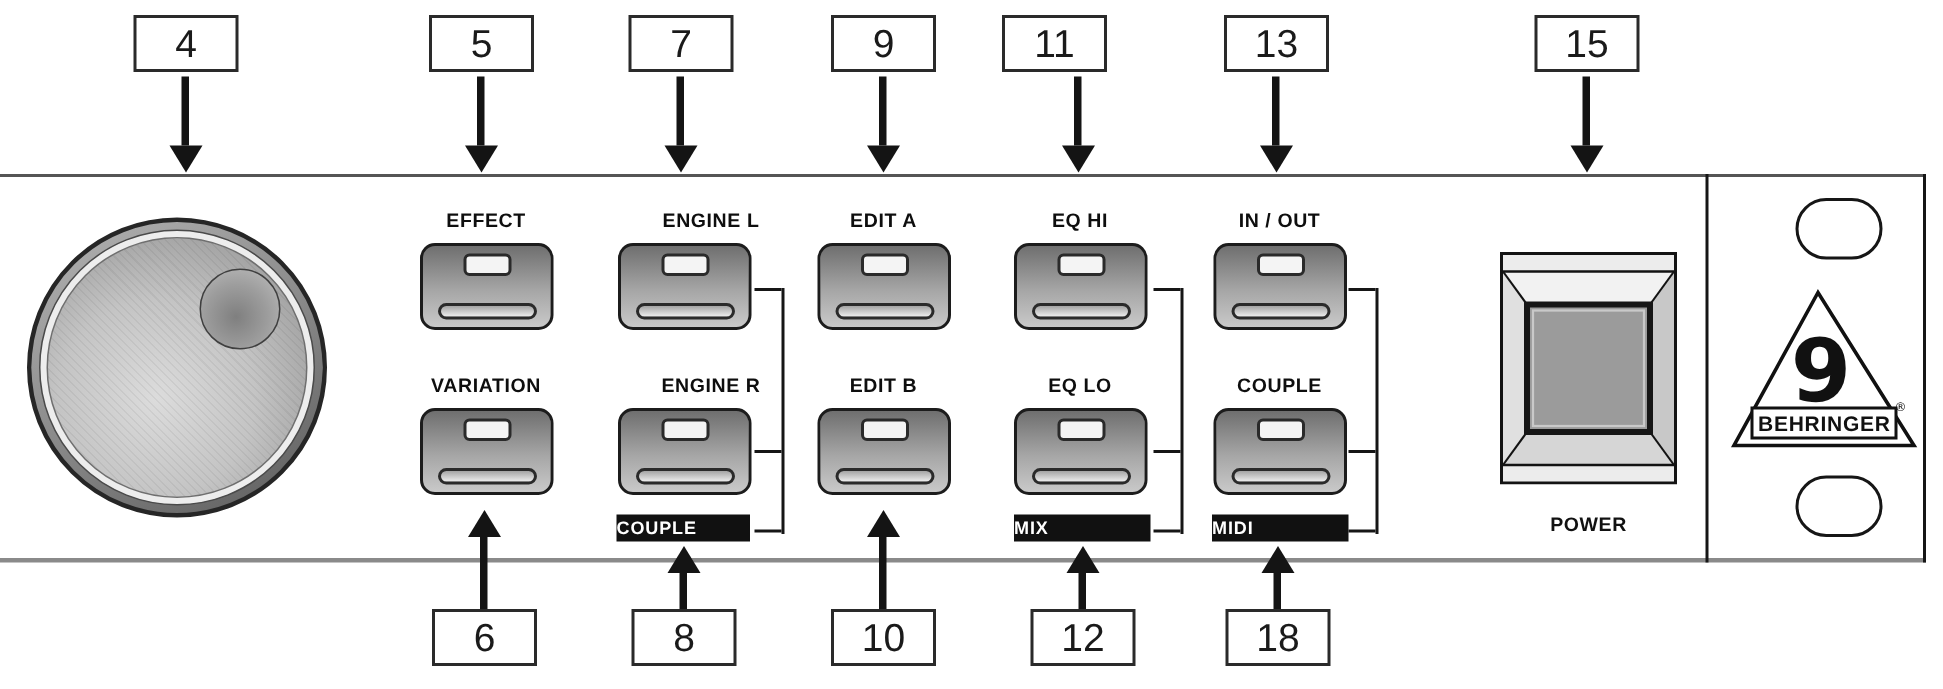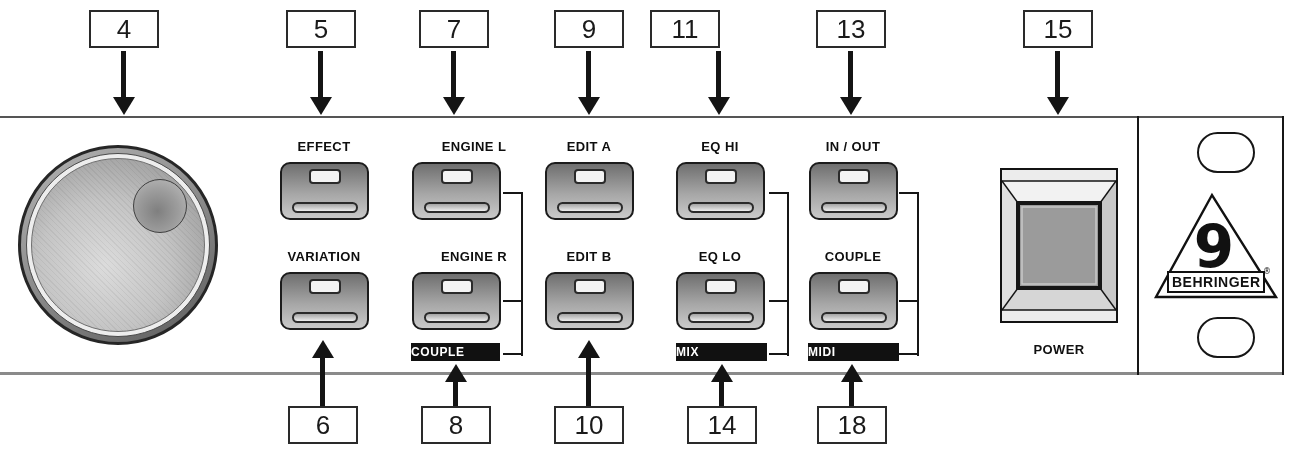--- a/index.html
+++ b/index.html
@@ -94,21 +94,21 @@
 
   <div class="line-h panel-top"></div>
   <div class="line-h panel-bottom"></div>
   <div class="line-v divider"></div>
   <div class="line-v right-edge"></div>
 
   <div class="callout top" style="left:89px">4</div>
   <div class="callout top" style="left:286px">5</div>
   <div class="callout top" style="left:419px">7</div>
   <div class="callout top" style="left:554px">9</div>
-  <div class="callout top" style="left:650px">11</div>
+  <div class="callout top" style="left:668px">11</div>
   <div class="callout top" style="left:816px">13</div>
   <div class="callout top" style="left:1023px">15</div>
 
   <div class="arrow down" style="left:113px">
       <div class="shaft"></div>
       <div class="head"></div>
     </div>
   <div class="arrow down" style="left:310px">
       <div class="shaft"></div>
       <div class="head"></div>
@@ -130,21 +130,21 @@
       <div class="head"></div>
     </div>
   <div class="arrow down" style="left:1047px">
       <div class="shaft"></div>
       <div class="head"></div>
     </div>
 
   <div class="callout bottom" style="left:288px">6</div>
   <div class="callout bottom" style="left:421px">8</div>
   <div class="callout bottom" style="left:554px">10</div>
-  <div class="callout bottom" style="left:687px">14</div>
+  <div class="callout bottom" style="left:687px">12</div>
   <div class="callout bottom" style="left:817px">18</div>
 
   <div class="arrow up tall" style="left:312px">
       <div class="head"></div>
       <div class="shaft"></div>
     </div>
   <div class="arrow up short" style="left:445px">
       <div class="head"></div>
       <div class="shaft"></div>
     </div>

